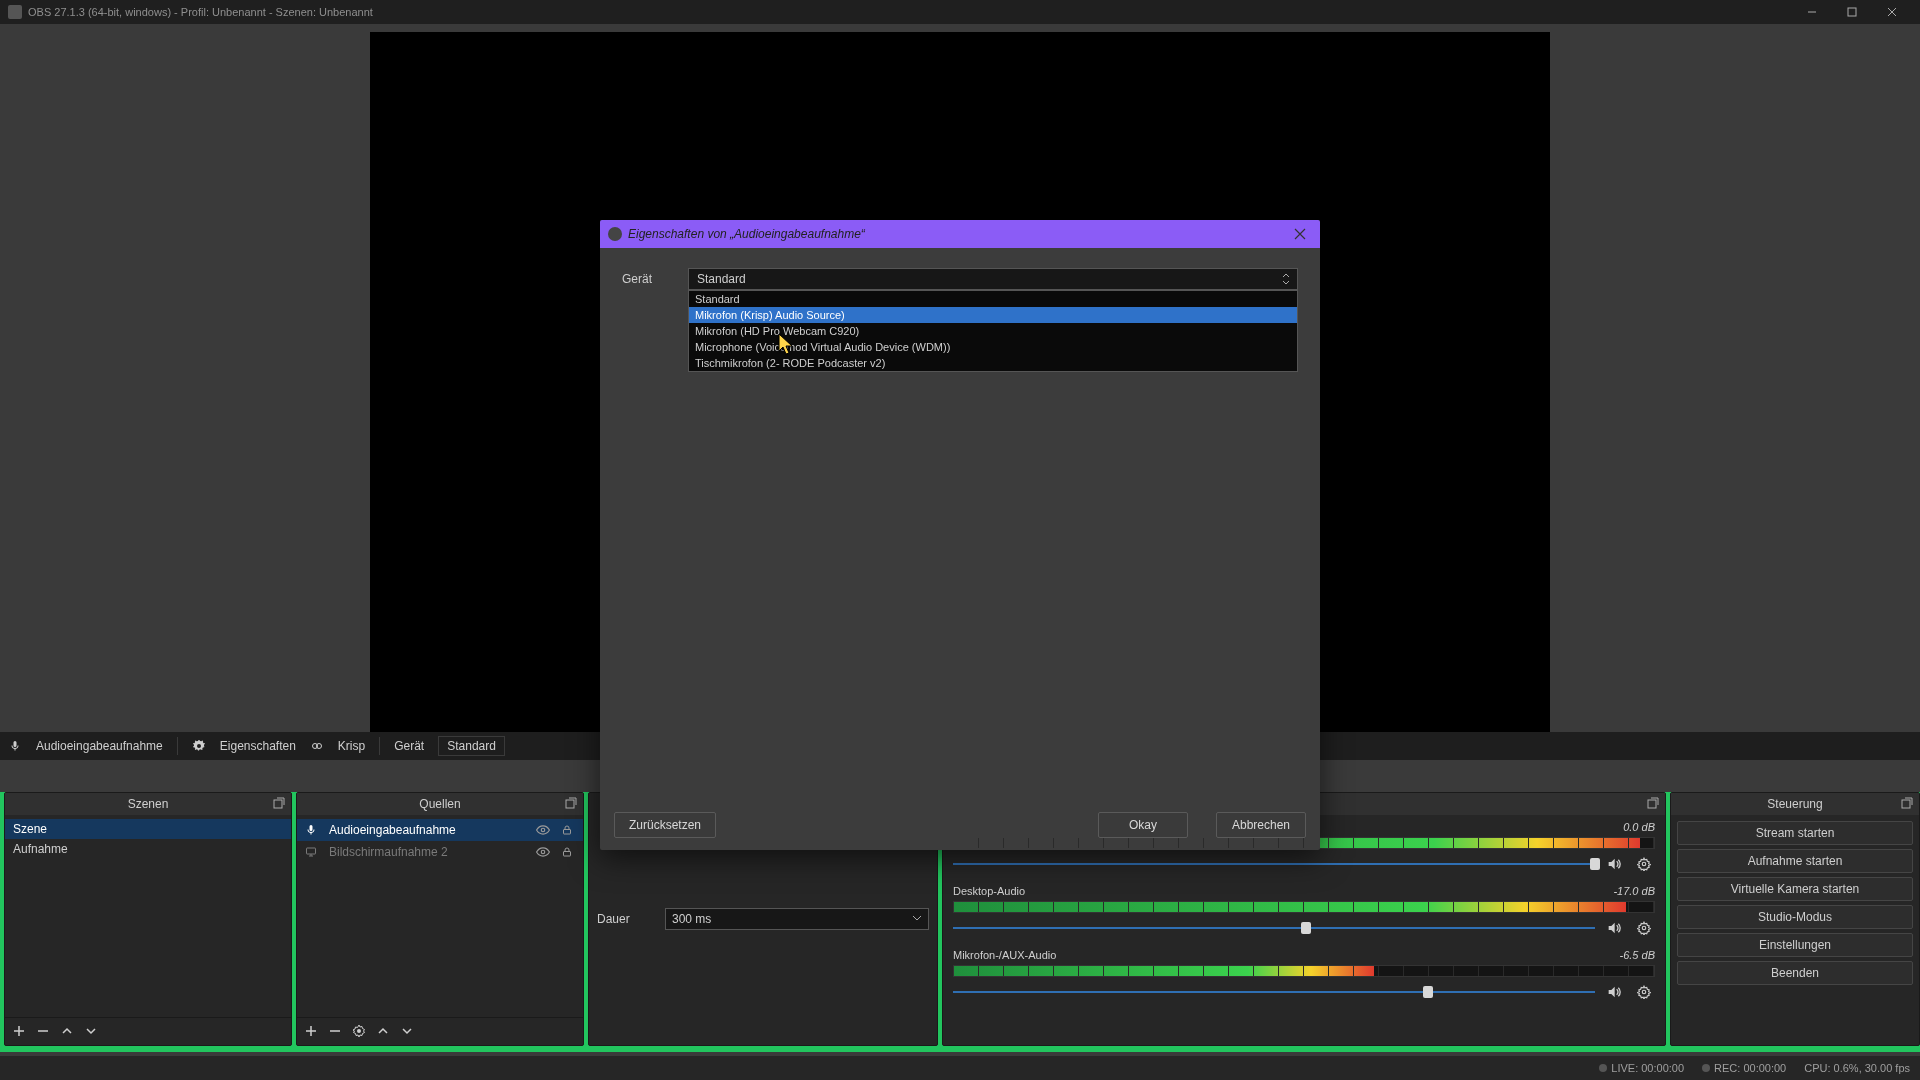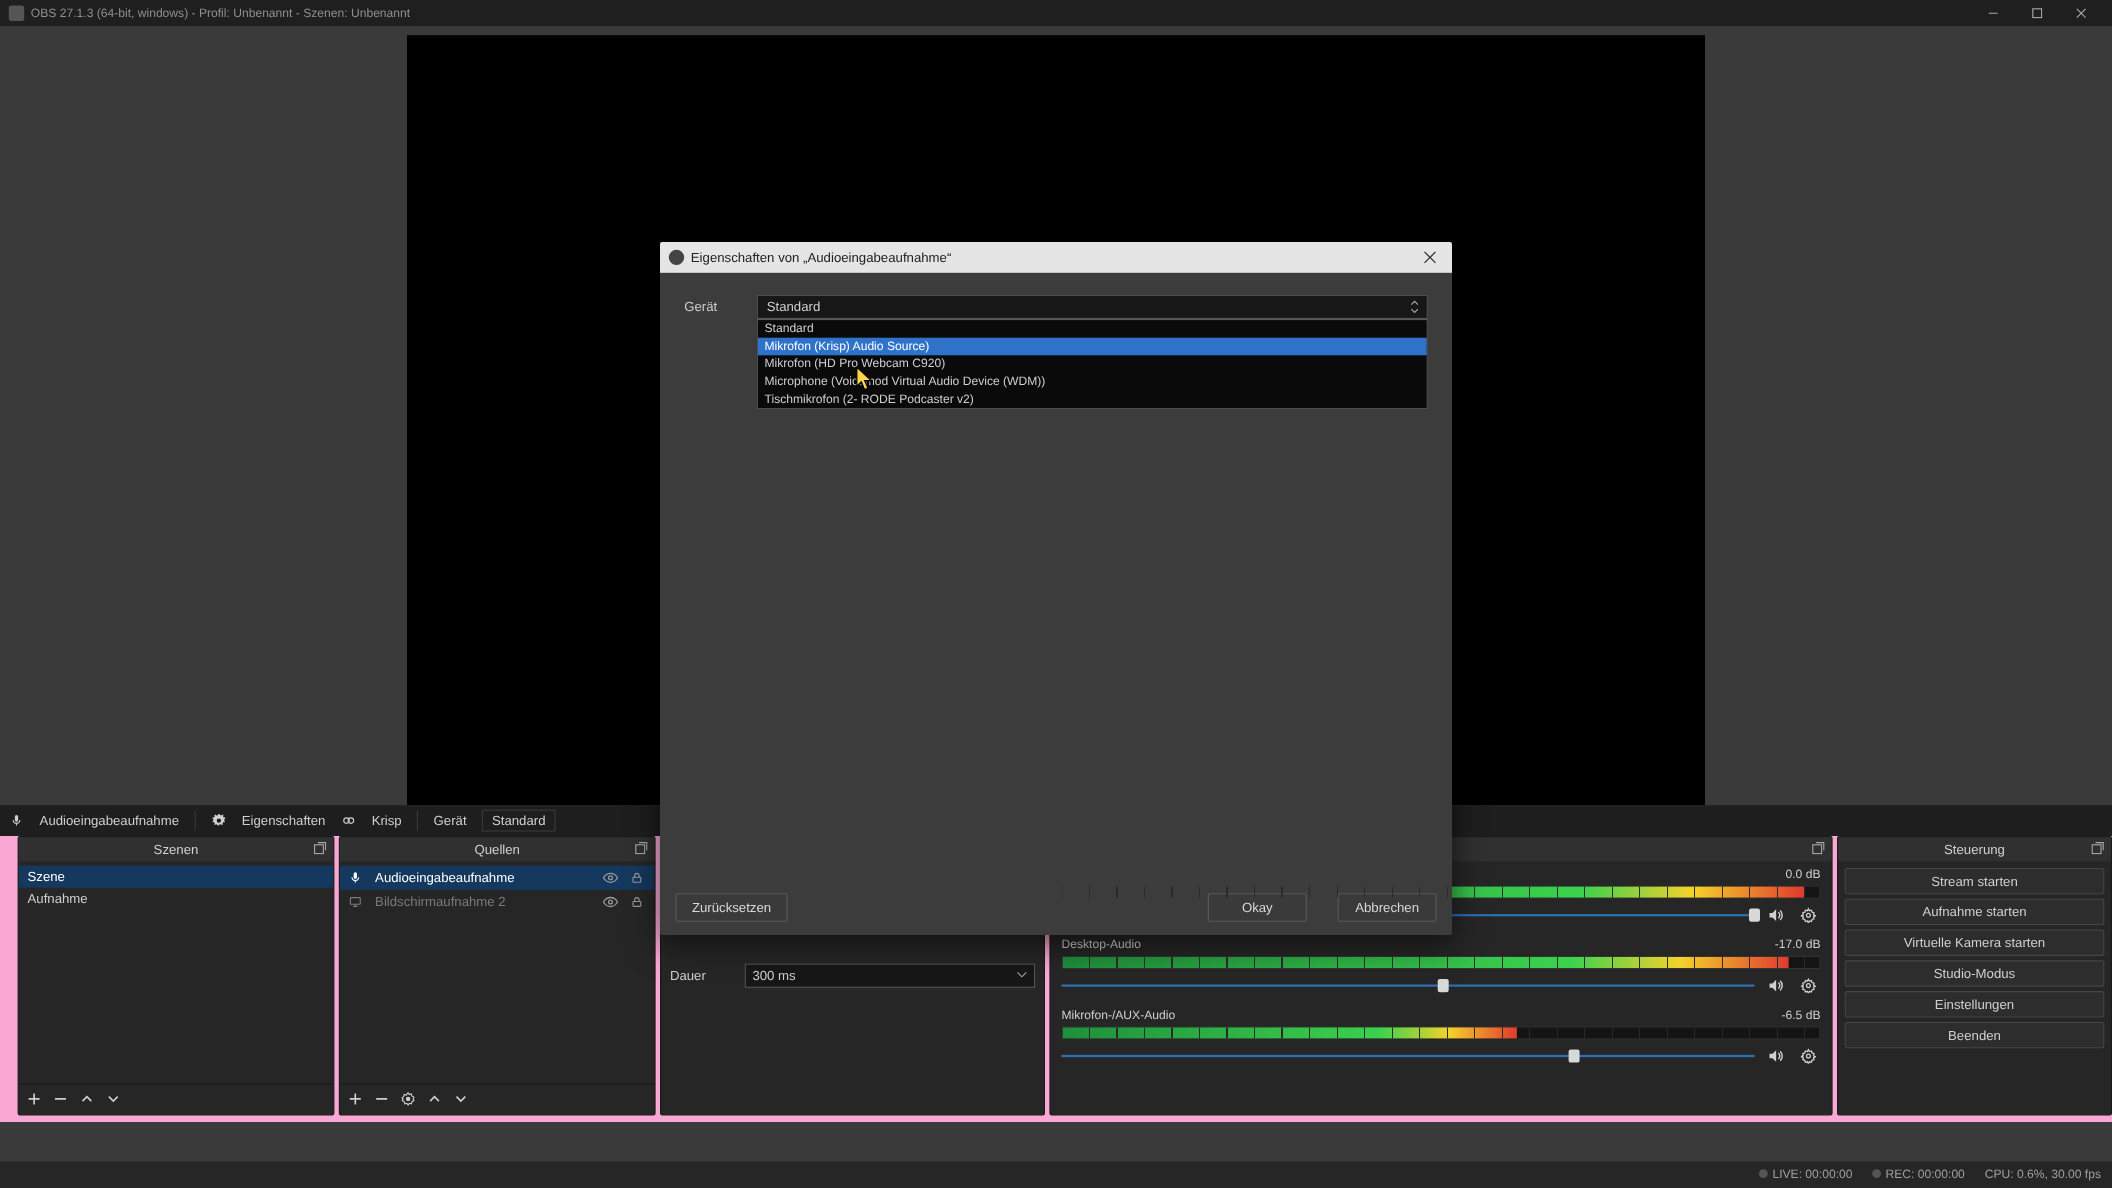--- a/index.html
+++ b/index.html
@@ -21,21 +21,21 @@
 
 .preview-wrap { flex: 1; display: flex; flex-direction: column; background: #3a3a3a; }
 .preview { margin: 8px 0 0 0; align-self: center; width: 1180px; height: 700px; background: #000; }
 
 
 .context-strip { height: 28px; background: #1e1e1e; display: flex; align-items: center; gap: 14px; padding: 0 8px; color: #cfcfcf; font-size: 12px; }
 .context-strip .ico { width: 14px; height: 14px; display: inline-flex; align-items: center; justify-content: center; }
 .context-strip .sep { width: 1px; height: 18px; background: #3a3a3a; }
 
 
-.docks { display: flex; height: 260px; background: #f9a8d4; gap: 4px; padding: 0 0 6px 16px; }
+.docks { display: flex; height: 260px; background: #22c55e; gap: 4px; padding: 0 0 6px 4px; margin-top: 32px; }
 .dock { background: #262626; border: 1px solid #1a1a1a; display: flex; flex-direction: column; border-radius: 2px; }
 .dock-head { height: 22px; background: #303030; display: flex; align-items: center; justify-content: center; color: #cfcfcf; font-size: 12px; position: relative; }
 .dock-head .pop { position: absolute; right: 6px; top: 4px; width: 12px; height: 12px; color: #aaa; }
 .dock-body { flex: 1; overflow: hidden; position: relative; }
 .dock-foot { height: 28px; border-top: 1px solid #1a1a1a; display: flex; align-items: center; gap: 10px; padding: 0 8px; color: #cfcfcf; }
 .dock-foot .ico { width: 14px; height: 14px; }
 
 .scenes { width: 288px; }
 .sources { width: 288px; }
 .transition { width: 350px; }
@@ -56,42 +56,42 @@
 .trans-body { padding: 8px; color: #cfcfcf; display: flex; align-items: center; gap: 8px; }
 .trans-body .lbl { width: 60px; }
 .trans-body .sel { flex: 1; background: #171717; border: 1px solid #555; height: 22px; display: flex; align-items: center; padding: 0 6px; position: relative; color: #cfcfcf; }
 .trans-body .sel .chev { position: absolute; right: 6px; top: 4px; }
 
 
 .mixer-body { padding: 6px 10px 10px 10px; display: flex; flex-direction: column; gap: 10px; }
 .channel { display: flex; flex-direction: column; gap: 4px; }
 .ch-head { display: flex; align-items: center; font-size: 11px; color: #cfcfcf; }
 .ch-head .nm { flex: 1; white-space: nowrap; overflow: hidden; text-overflow: ellipsis; }
-.ch-head .db { color: #cfcfcf; }
+.ch-head .db { color: #cfcfcf; font-style: italic; }
 .meter { height: 12px; position: relative; border: 1px solid #333; background: #141414; }
 .meter .grad { position: absolute; inset: 0; background: repeating-linear-gradient(90deg, transparent 0 24px, #2a2a2a 24px 25px); z-index: 2; pointer-events: none; }
 .meter .bar { position: absolute; top: 0; bottom: 0; left: 0; }
 .gfill { background: linear-gradient(90deg, #1f8f3c 0%, #3bd24d 70%, #f5d22b 85%, #e03a2e 100%); }
 .ctrl-row { display: flex; align-items: center; gap: 8px; }
 .slider { flex: 1; position: relative; height: 14px; }
 .slider .track { position: absolute; top: 6px; left: 0; right: 0; height: 2px; background: #2f6fb3; }
 .slider .knob { position: absolute; top: 1px; width: 10px; height: 12px; background: #d8d8d8; border-radius: 2px; }
 .mute, .gear { width: 22px; height: 22px; display: inline-flex; align-items: center; justify-content: center; color: #cfcfcf; }
 
 
 .ctrl-btns { padding: 6px; display: flex; flex-direction: column; gap: 4px; }
 .obtn { background: #2d2d2d; border: 1px solid #454545; height: 24px; display: flex; align-items: center; justify-content: center; color: #cfcfcf; font-size: 12px; border-radius: 2px; }
 
 
 .status { height: 24px; background: #262626; display: flex; align-items: center; justify-content: flex-end; gap: 18px; padding: 0 10px; color: #9f9f9f; font-size: 11px; }
 .status .dot { width: 8px; height: 8px; border-radius: 50%; background: #555; display: inline-block; margin-right: 4px; }
 
 
 .dialog { position: absolute; left: 600px; top: 220px; width: 720px; height: 630px; background: #3c3c3c; color: #000; box-shadow: 0 8px 30px rgba(0,0,0,.6); display: flex; flex-direction: column; border-radius: 2px; overflow: hidden; }
-.dlg-title { height: 28px; background: #e5e5e5; display: flex; align-items: center; padding: 0 8px; font-size: 12px; color: #222; }
+.dlg-title { height: 28px; background: #8b5cf6; display: flex; align-items: center; padding: 0 8px; font-size: 12px; color: #222; font-style: italic; }
 .dlg-title .ic { width: 14px; height: 14px; margin-right: 6px; background: #444; border-radius: 50%; }
 .dlg-title .sp { flex: 1; }
 .dlg-title .close { width: 24px; height: 20px; display: flex; align-items: center; justify-content: center; color: #333; }
 .dlg-body { flex: 1; padding: 20px 22px; color: #cfcfcf; }
 .fld-row { display: flex; align-items: flex-start; gap: 14px; }
 .fld-row .lbl { width: 52px; padding-top: 4px; color: #cfcfcf; font-size: 12px; }
 .combo { flex: 1; position: relative; }
 .combo-sel { background: #171717; border: 1px solid #555; height: 22px; display: flex; align-items: center; padding: 0 8px; color: #cfcfcf; position: relative; }
 .combo-sel .chev { position: absolute; right: 6px; top: 4px; color: #aaa; }
 .combo-list { position: absolute; left: 0; right: 0; top: 22px; background: #0a0a0a; border: 1px solid #555; z-index: 5; }

